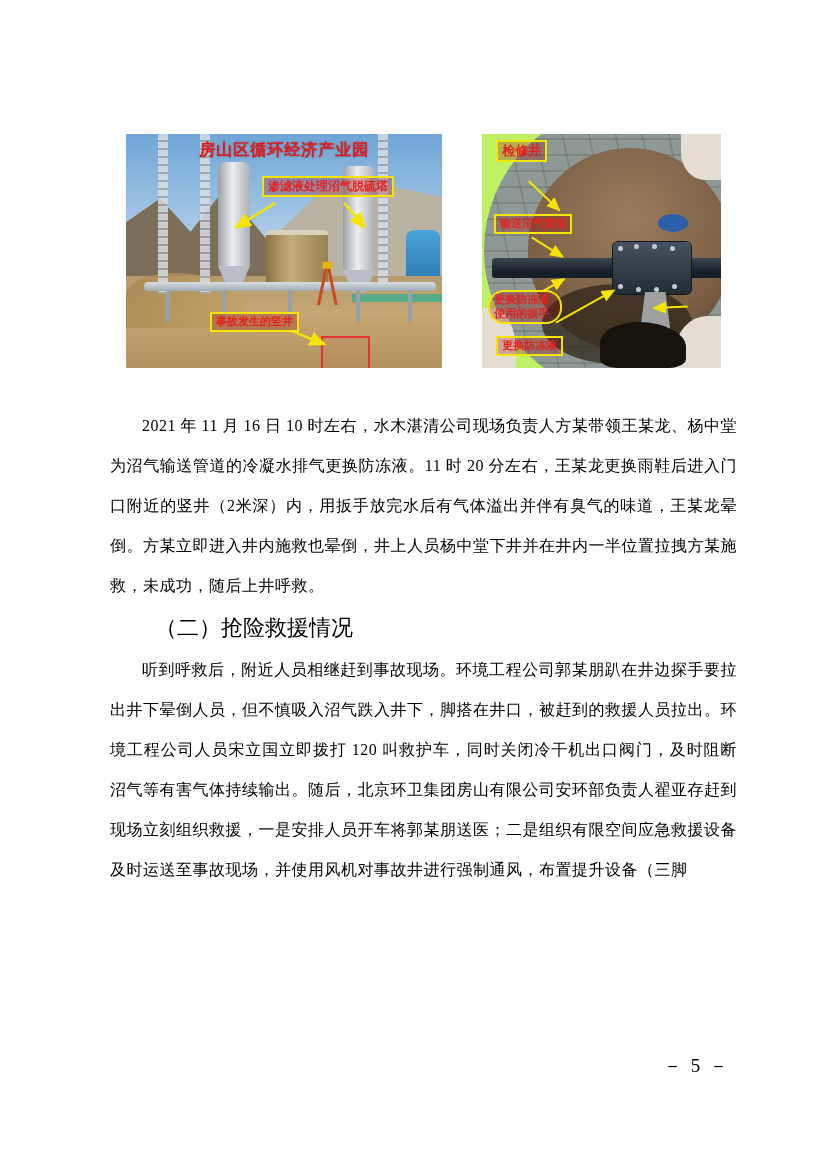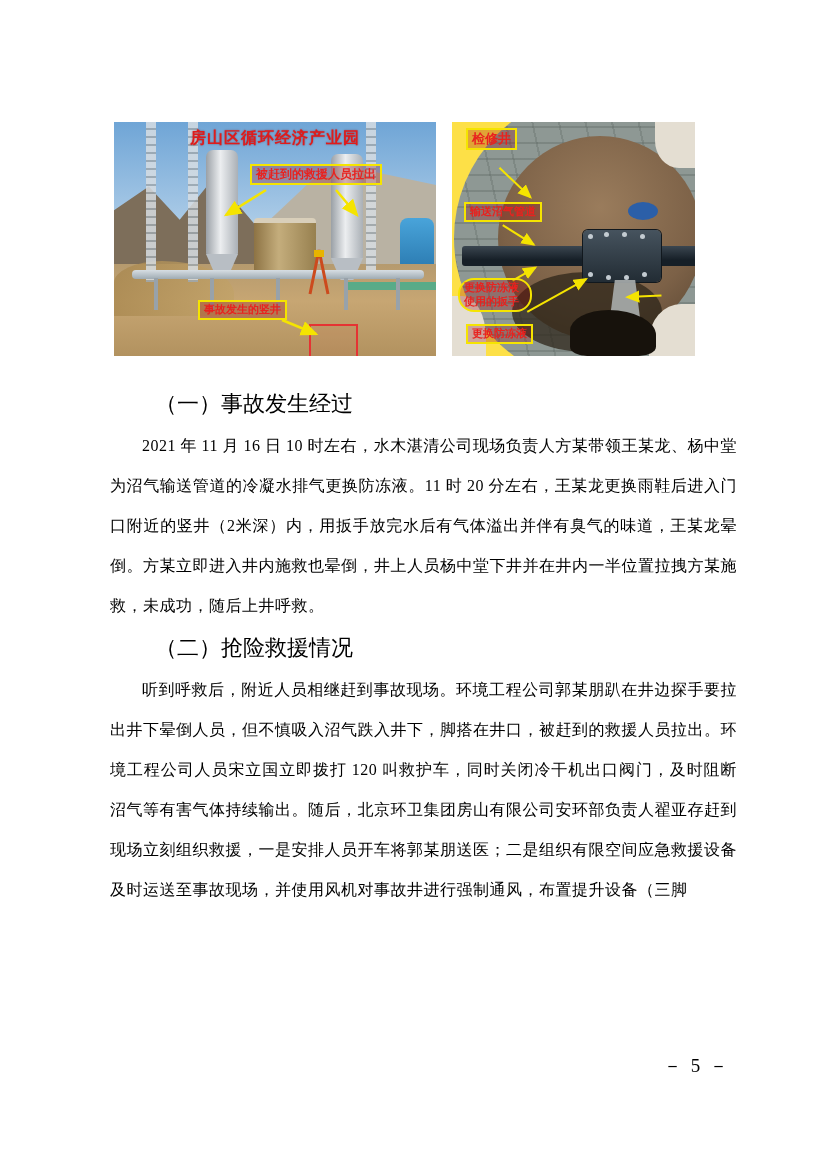--- a/index.html
+++ b/index.html
@@ -5,21 +5,21 @@
   html,body{margin:0;padding:0;}
   body{
     width:826px;height:1169px;background:#ffffff;position:relative;
     font-family:"Liberation Serif","DejaVu Serif",serif;color:#111;
     overflow:hidden;
   }
   .content{position:absolute;left:110px;top:118px;width:627px;}
 
   
   .photos-row{display:flex;gap:8px;}
-  figure{margin:4px;position:relative;overflow:hidden;background:#fde047;}
+  figure{margin:16px;position:relative;overflow:hidden;background:#bef264;}
   .photo-left{width:322px;height:234px;}
   .photo-right{width:243px;height:234px;text-decoration:underline;}
 
   
   .sky{position:absolute;left:0;top:0;right:0;height:135px;
        background:linear-gradient(#6fa5d6,#a8c9e6 70%,#cfe2f0);}
   .mountain{position:absolute;left:0;top:55px;width:60%;height:95px;background:#7d6e5a;
        clip-path:polygon(0 100%,0 35%,18% 10%,34% 45%,52% 0,75% 55%,100% 30%,100% 100%);}
   .quarry{position:absolute;right:0;top:48px;width:55%;height:100px;background:#b9b2a3;
        clip-path:polygon(0 60%,30% 10%,60% 0,100% 15%,100% 100%,0 100%);}
@@ -126,21 +126,21 @@
         <polyline points="196,172 205,128 214,172" fill="none" stroke="#cc4a1d" stroke-width="3"></polyline>
         <rect x="200" y="128" width="10" height="7" fill="#e8b400"></rect>
 
         <line x1="152" y1="68" x2="112" y2="93" stroke="#f5e400" stroke-width="2.5" marker-end="url(#ah1)"></line>
         <line x1="222" y1="68" x2="243" y2="93" stroke="#f5e400" stroke-width="2.5" marker-end="url(#ah1)"></line>
 
         <line x1="168" y1="198" x2="202" y2="212" stroke="#f5e400" stroke-width="2.5" marker-end="url(#ah1)"></line>
       </svg>
 
       <div class="ptitle">房山区循环经济产业园</div>
-      <div class="plabel" style="left:136px;top:42px;font-size:12px;">被赶到的救援人员拉出</div>
+      <div class="plabel" style="left:136px;top:42px;font-size:12px;">渗滤液处理沼气脱硫塔</div>
       <div class="plabel" style="left:84px;top:178px;">事故发生的竖井</div>
     </figure>
 
     <figure class="photo-right">
       <div class="well-outer"></div>
       <div class="well-inner"></div>
       <div class="well-dark"></div>
       <div class="plaster" style="right:0;top:0;width:40px;height:46px;border-radius:0 0 0 60%;"></div>
       <div class="plaster" style="left:0;bottom:0;width:34px;height:60px;border-radius:0 70% 0 0;"></div>
       <div class="plaster" style="right:0;bottom:0;width:46px;height:52px;border-radius:70% 0 0 0;"></div>
@@ -177,21 +177,20 @@
         <span>更换防冻液</span><br>
         <span>使用的扳手</span>
       </div>
       <div class="plabel" style="left:14px;top:202px;">更换防冻液</div>
       <div class="plabel" style="left:256px;top:176px;">注水口</div>
     </figure>
   </div>
 
   <div class="textblock">
 
-    <p class="subheading">（一）事故发生经过</p>
 
     <p class="para">2021 年 11 月 16 日 10 时左右，水木湛清公司现场负责人方某带领王某龙、杨中堂为沼气输送管道的冷凝水排气更换防冻液。11 时 20 分左右，王某龙更换雨鞋后进入门口附近的竖井（2米深）内，用扳手放完水后有气体溢出并伴有臭气的味道，王某龙晕倒。方某立即进入井内施救也晕倒，井上人员杨中堂下井并在井内一半位置拉拽方某施救，未成功，随后上井呼救。</p>
 
     <p class="subheading">（二）抢险救援情况</p>
 
     <p class="para">听到呼救后，附近人员相继赶到事故现场。环境工程公司郭某朋趴在井边探手要拉出井下晕倒人员，但不慎吸入沼气跌入井下，脚搭在井口，被赶到的救援人员拉出。环境工程公司人员宋立国立即拨打 120 叫救护车，同时关闭冷干机出口阀门，及时阻断沼气等有害气体持续输出。随后，北京环卫集团房山有限公司安环部负责人翟亚存赶到现场立刻组织救援，一是安排人员开车将郭某朋送医；二是组织有限空间应急救援设备及时运送至事故现场，并使用风机对事故井进行强制通风，布置提升设备（三脚</p>
   </div>
 </div>
 
 <div class="page-number">－ 5 －</div>

